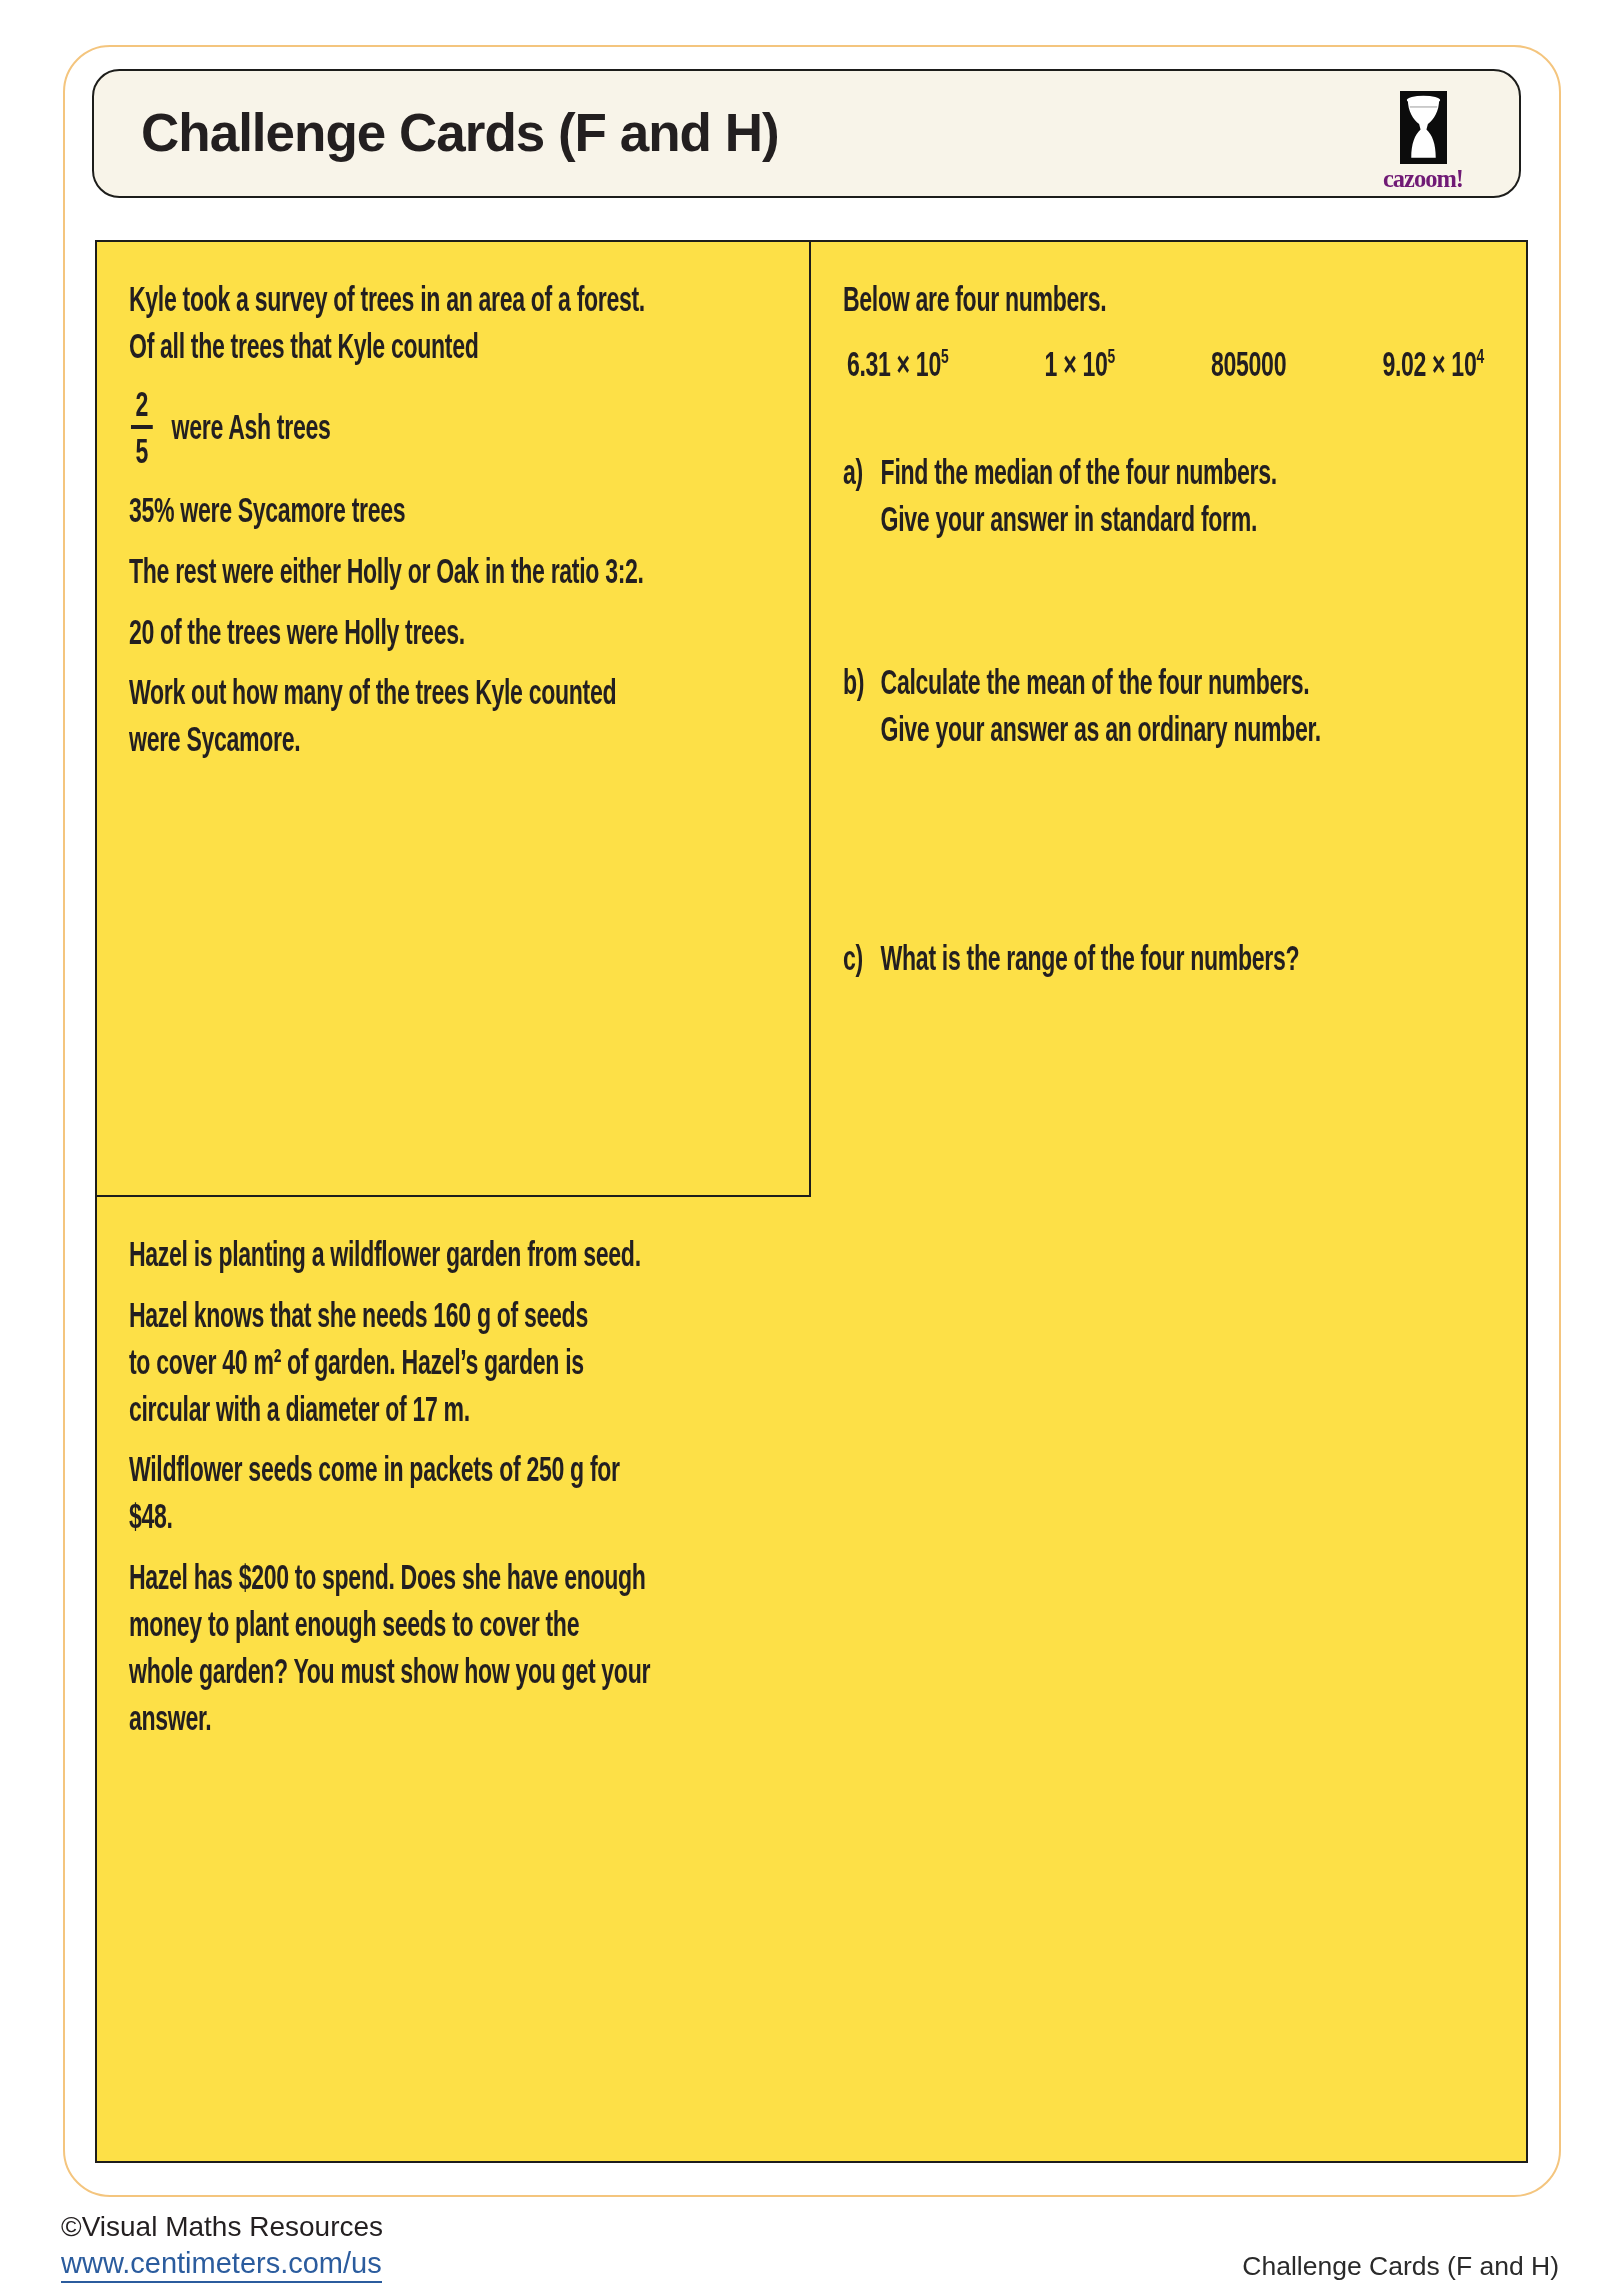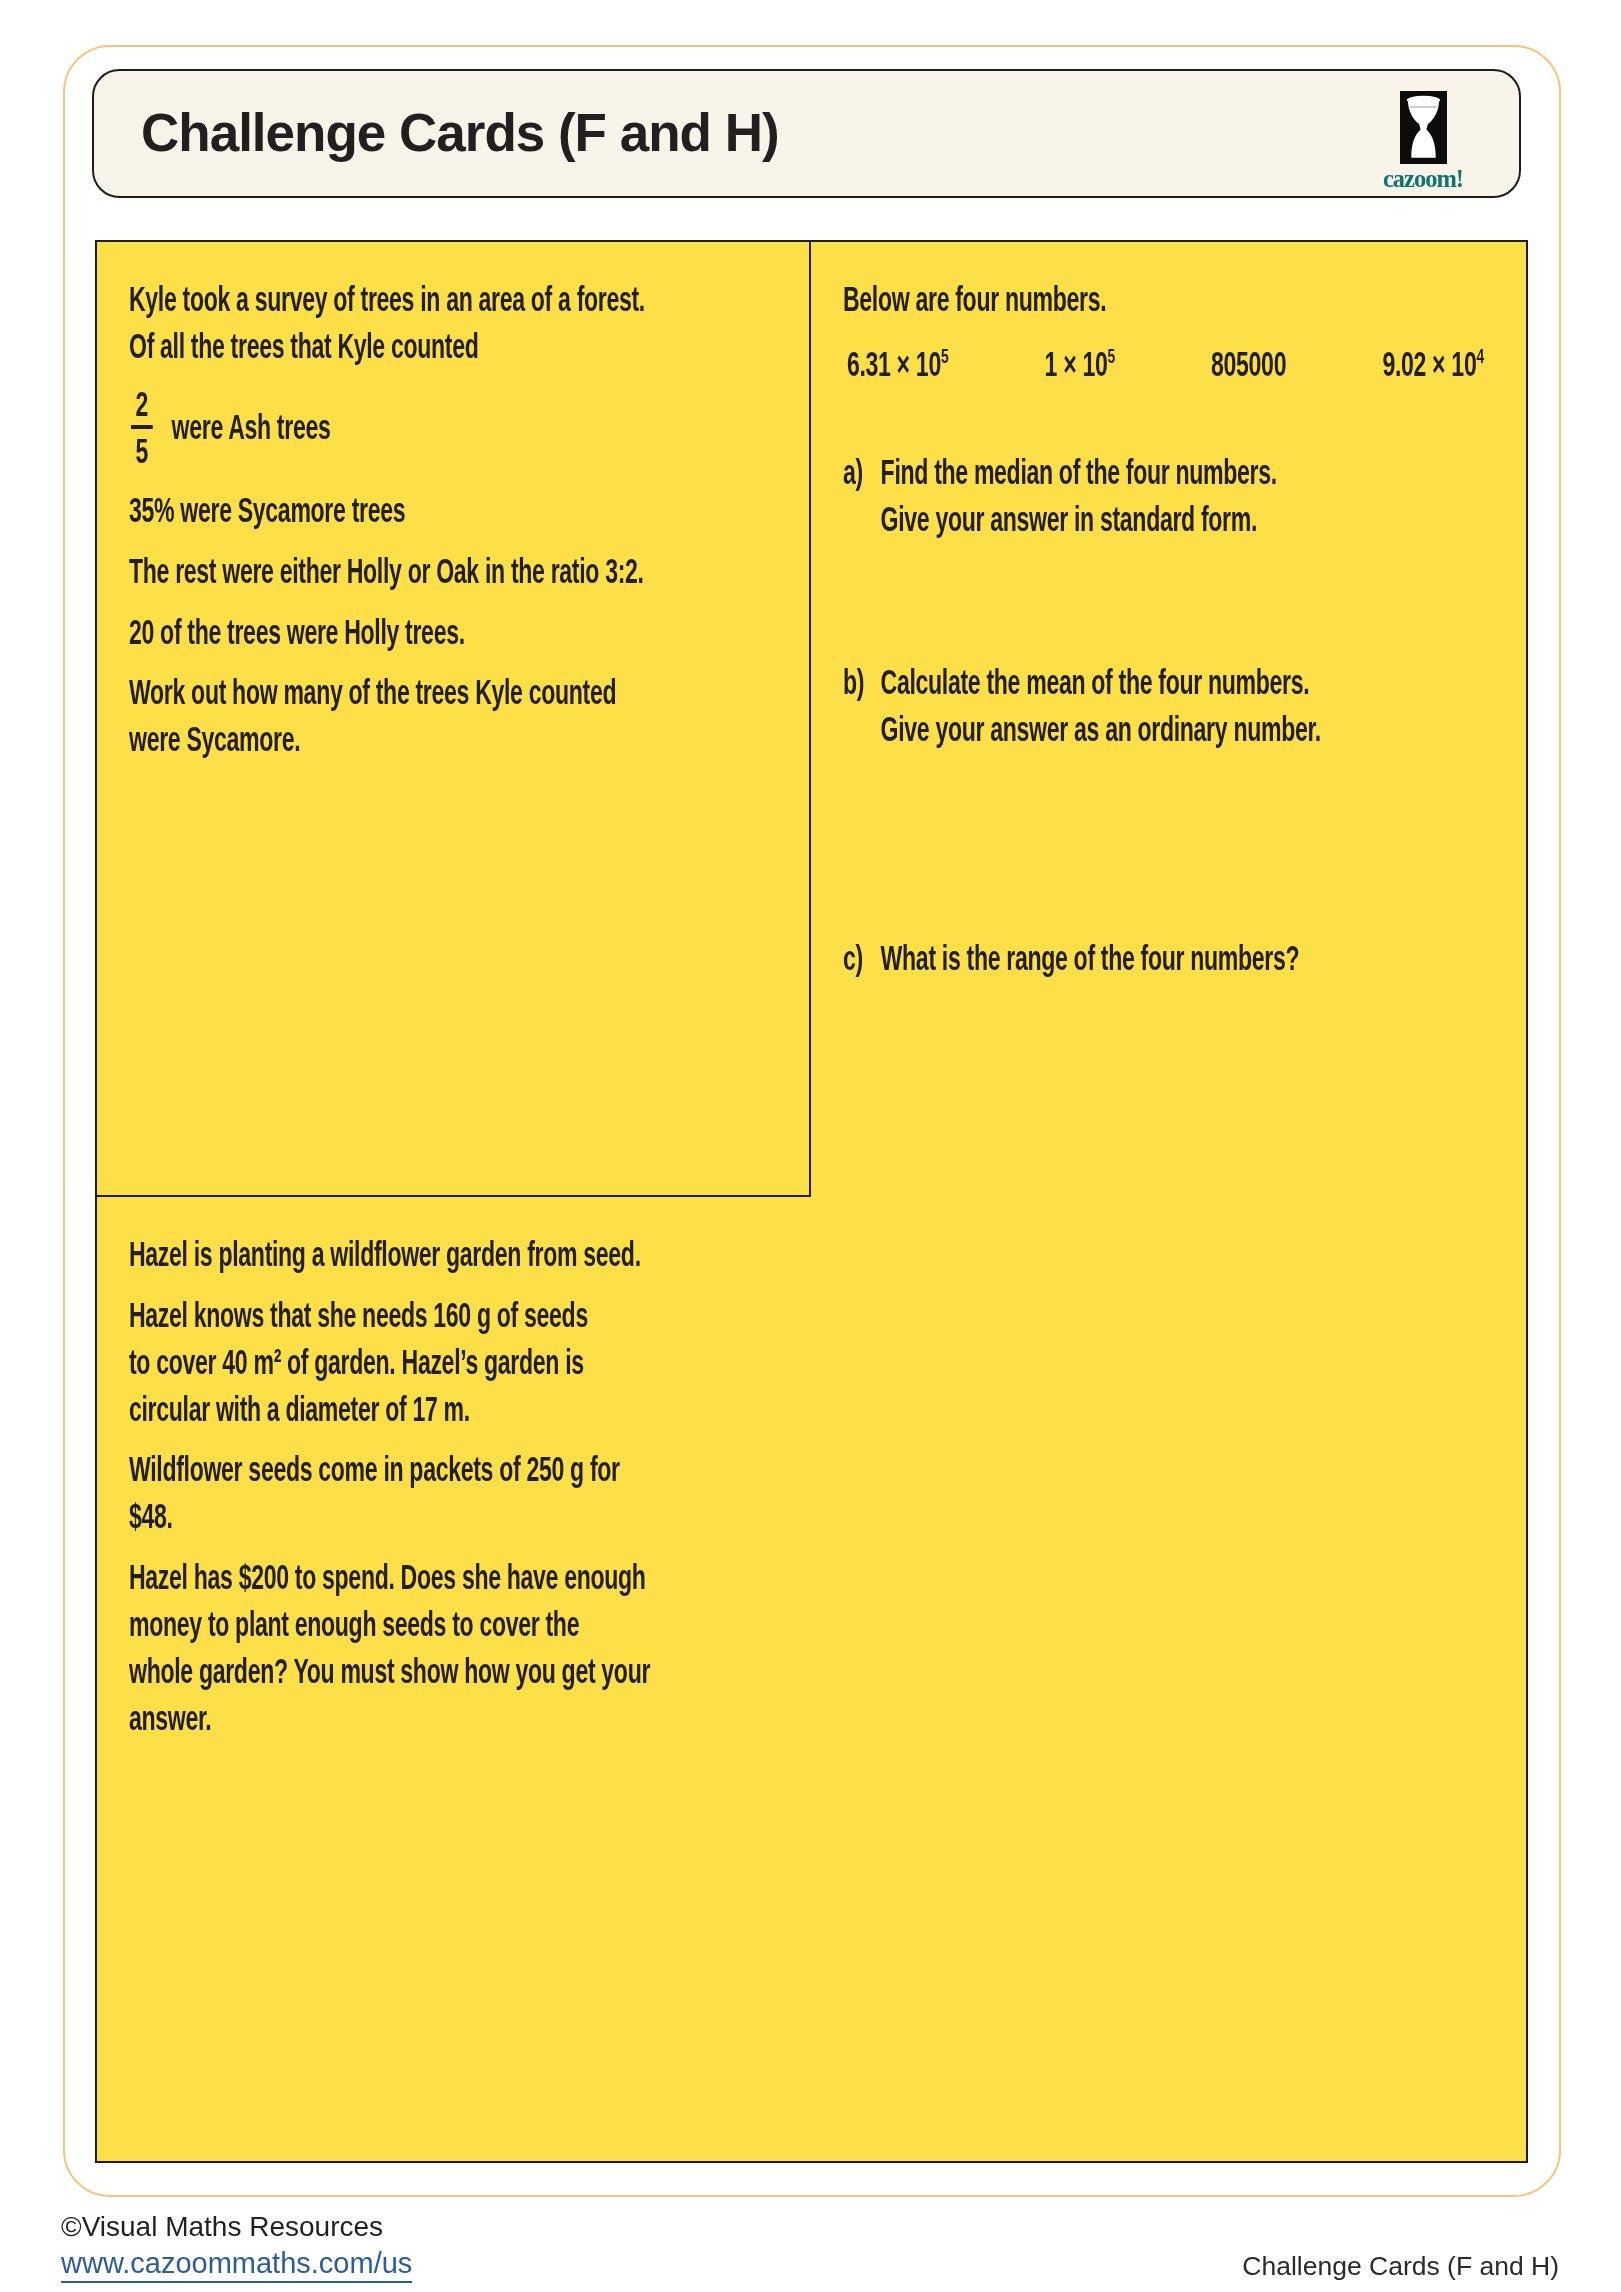--- a/index.html
+++ b/index.html
@@ -20,21 +20,21 @@
     border:2.9px solid var(--orange);border-radius:47px;}
 
   
   .header-box{position:absolute;left:92px;top:69px;width:1429px;height:129px;
     background:var(--header-bg);border:2.9px solid var(--line);border-radius:27.4px;}
   .doc-title{position:absolute;left:47px;top:0;height:123px;line-height:123px;
     font-size:53px;font-weight:bold;letter-spacing:-1px;color:var(--ink);}
   .logo{position:absolute;top:19.6px;right:37px;width:118px;text-align:center;}
   .logo-mark{display:block;margin:0 auto;width:47px;height:73px;background:#0c0c0c;}
   .logo-word{display:block;margin-top:1px;font-family:"Liberation Serif",serif;
-    font-weight:bold;font-size:24.5px;letter-spacing:-1px;color:#0f766e;}
+    font-weight:bold;font-size:24.5px;letter-spacing:-1px;color:#701a75;}
 
   
   .grid{position:absolute;left:95px;top:240px;width:1433px;height:1923px;
     border:2.9px solid var(--line);background:#fde047;
     display:grid;grid-template-columns:714px auto;grid-template-rows:955px auto;}
   .cell{position:relative;padding:33px 27.4px 0 32px;}
   .cell-tl{border-right:2.9px solid var(--line);border-bottom:2.9px solid var(--line);}
   .cell-tr{border-bottom:2.9px solid var(--line);}
   .cell-bl{border-right:2.9px solid var(--line);border-radius:13px;}
 
@@ -154,17 +154,17 @@
         <p data-bind-lines="cards.garden.p4_lines">Hazel has $200 to spend. Does she have enough
 money to plant enough seeds to cover the
 whole garden? You must show how you get your
 answer.</p>
       </div>
     </div>
 
   </div>
 
   <div class="footer-copy" data-bind="footer.copyright">©Visual Maths Resources</div>
-  <a class="footer-link" href="#" data-bind="footer.link">www.cazoommaths.com/us</a>
+  <a class="footer-link" href="#" data-bind="footer.link">www.centimeters.com/us</a>
   <div class="footer-doc" data-bind="footer.doc_title">Challenge Cards (F and H)</div>
 
 </div>
 
 
 </body></html>

